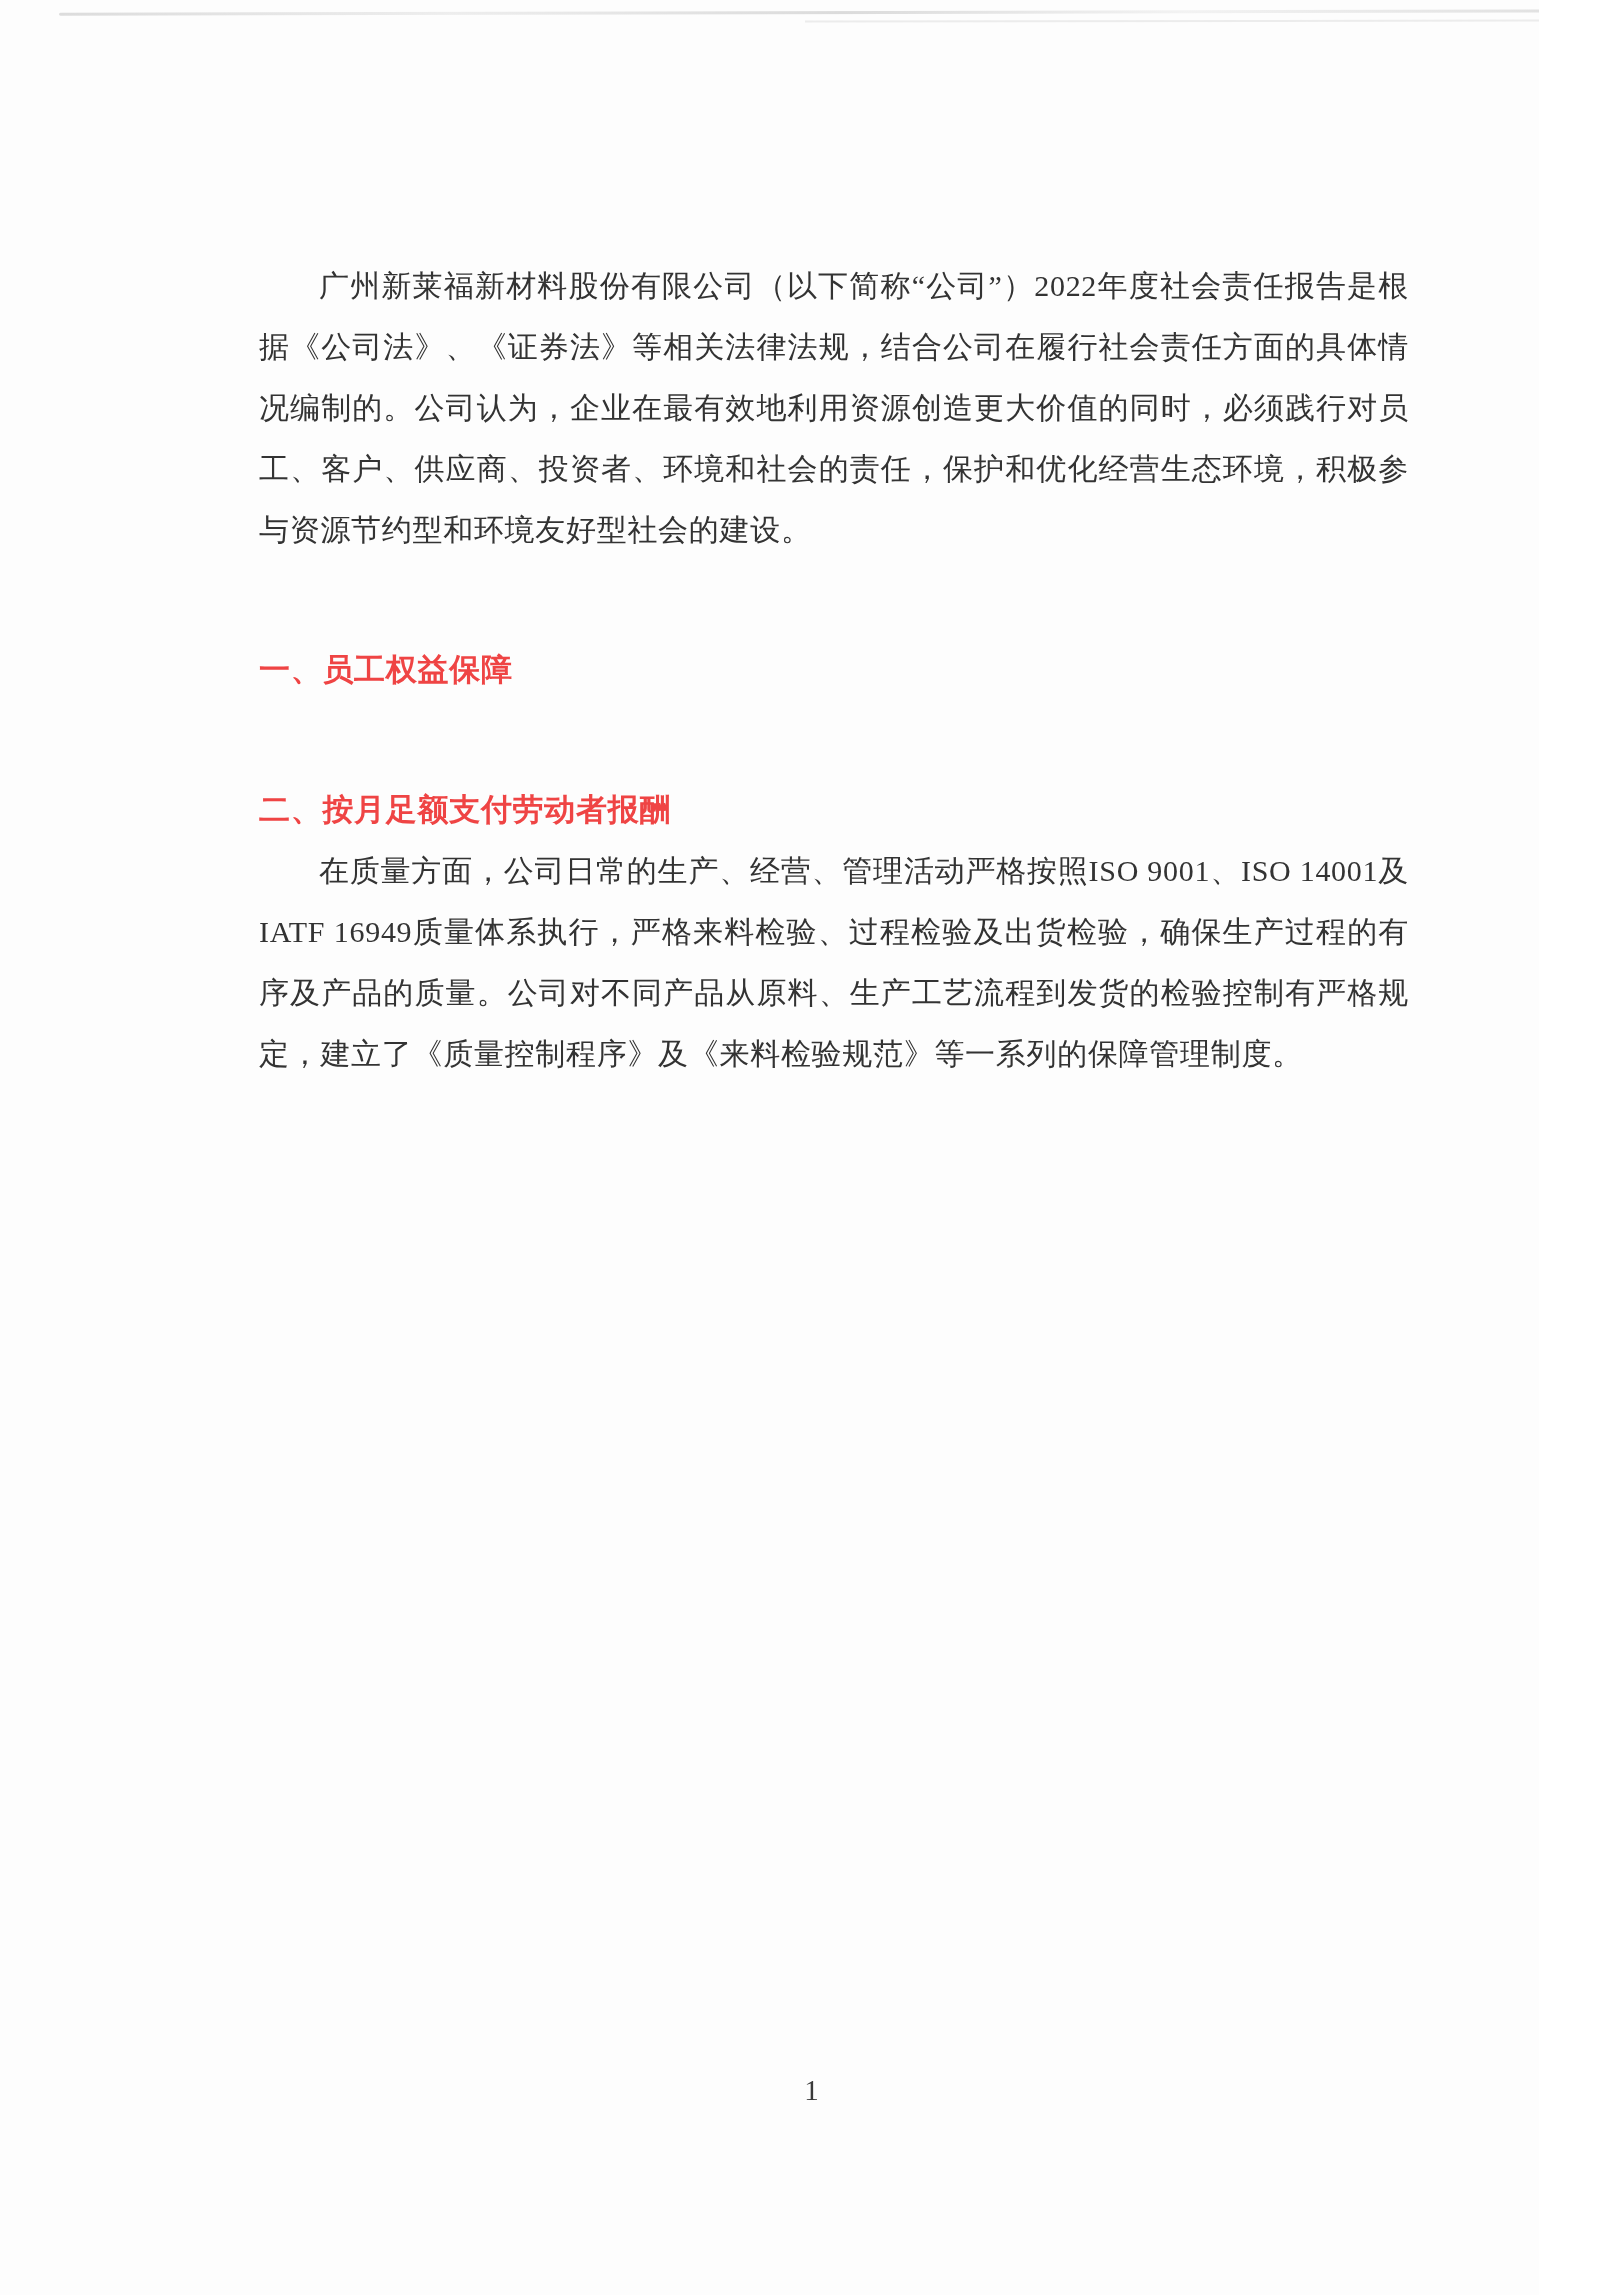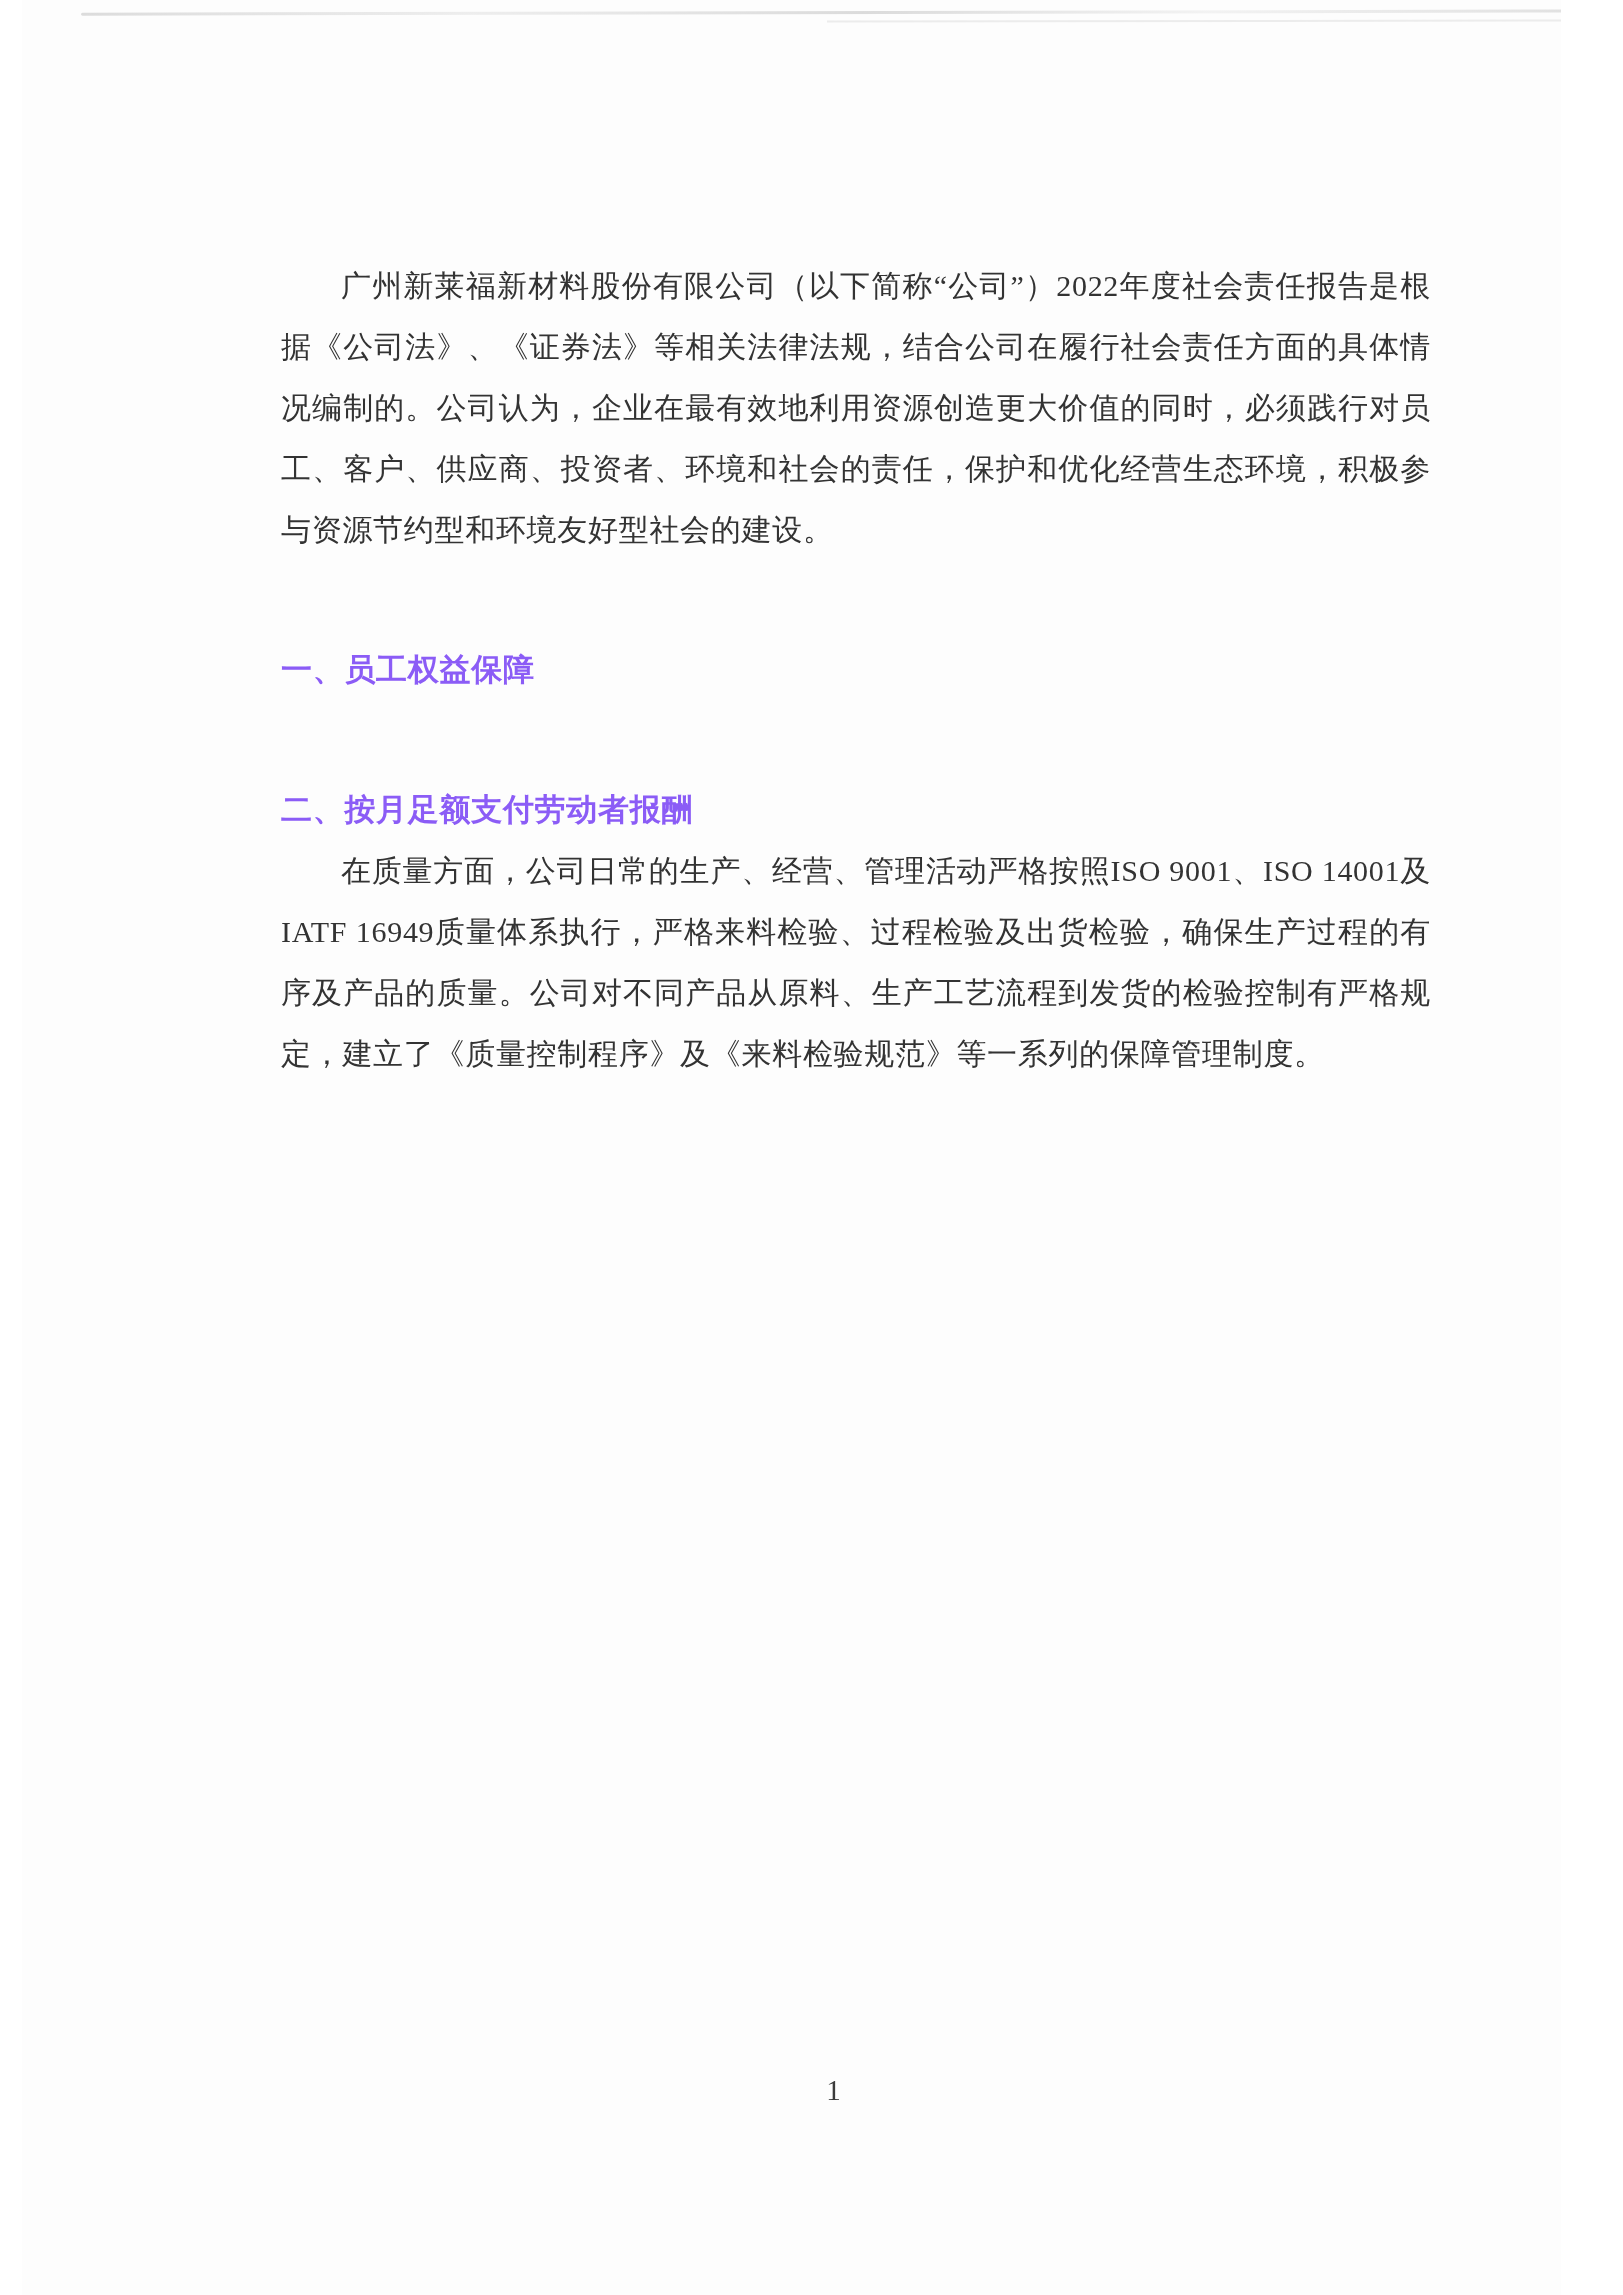--- a/index.html
+++ b/index.html
@@ -7,21 +7,20 @@
     padding: 0;
     background: #ffffff;
   }
   .page {
     position: relative;
     width: 1539px;
     height: 2295px;
     background: #fdfdfd;
     overflow: hidden;
     font-family: "Liberation Serif", "DejaVu Serif", serif;
-    margin-left: 22px;
   }
   .content {
     position: absolute;
     left: 259px;
     top: 255px;
     width: 1150px;
     color: #333333;
     font-size: 30px;
     line-height: 61px;
     text-align: justify;
@@ -29,21 +28,21 @@
   .para {
     margin: 0;
     text-indent: 2em;
     letter-spacing: 0.7px;
   }
   .heading {
     margin: 79px 0 0 0;
     font-size: 31px;
     line-height: 61px;
     font-weight: bold;
-    color: #8b5cf6;
+    color: #ef4444;
     text-align: left;
     letter-spacing: 0.7px;
   }
   .page-number {
     position: absolute;
     left: 0;
     top: 2074px;
     width: 1623px;
     text-align: center;
     font-size: 29px;

